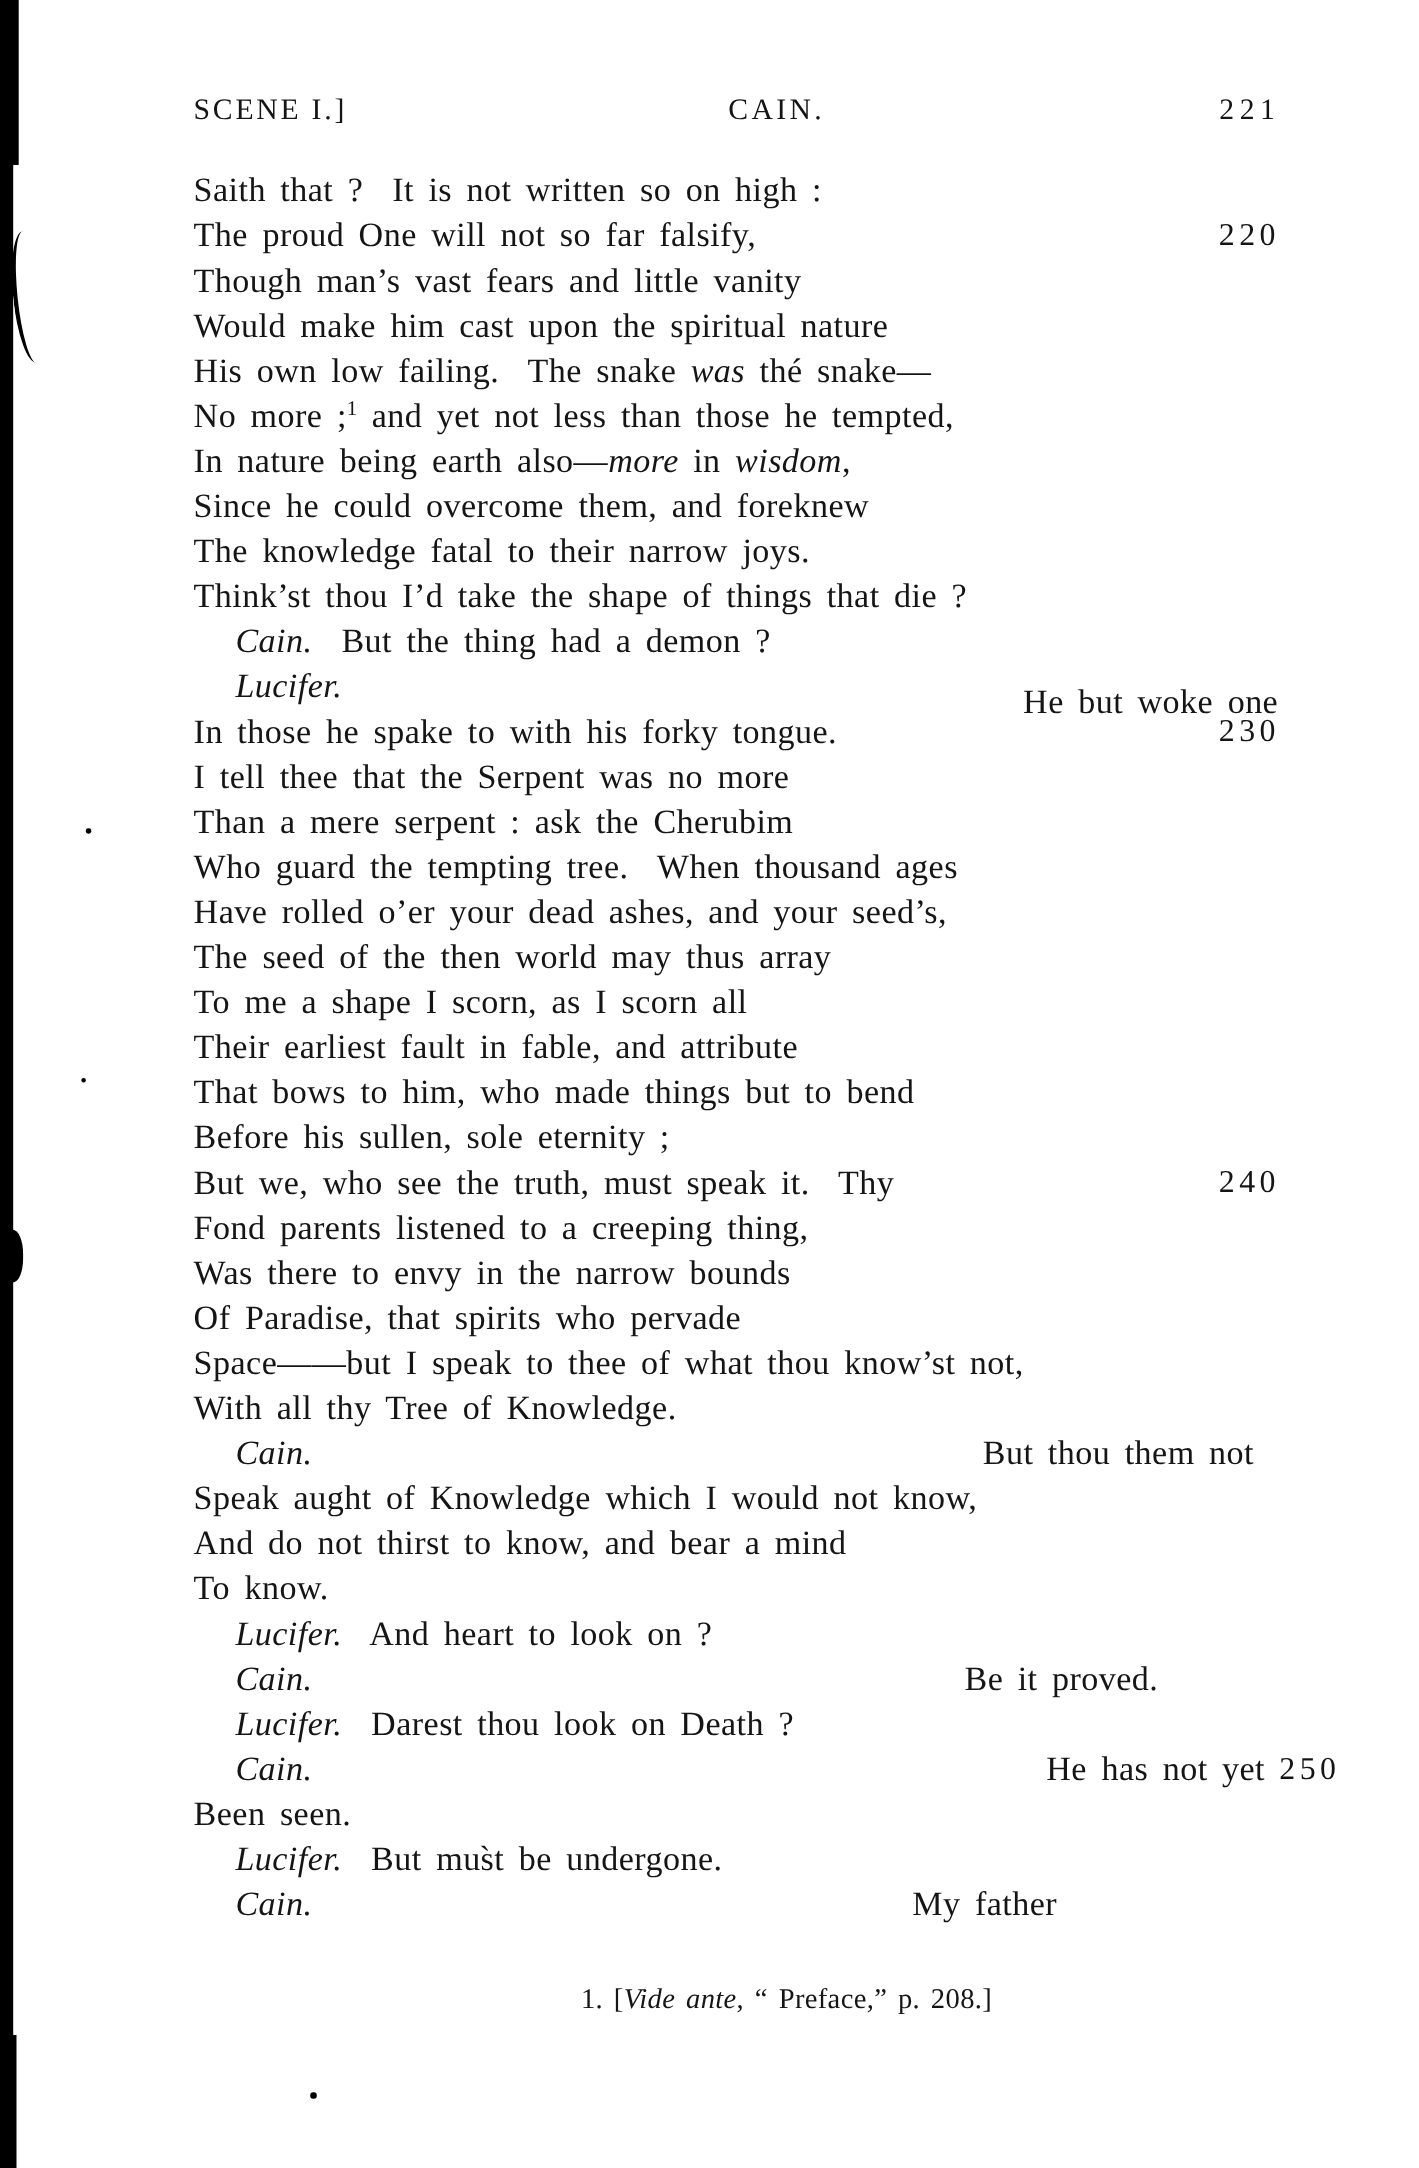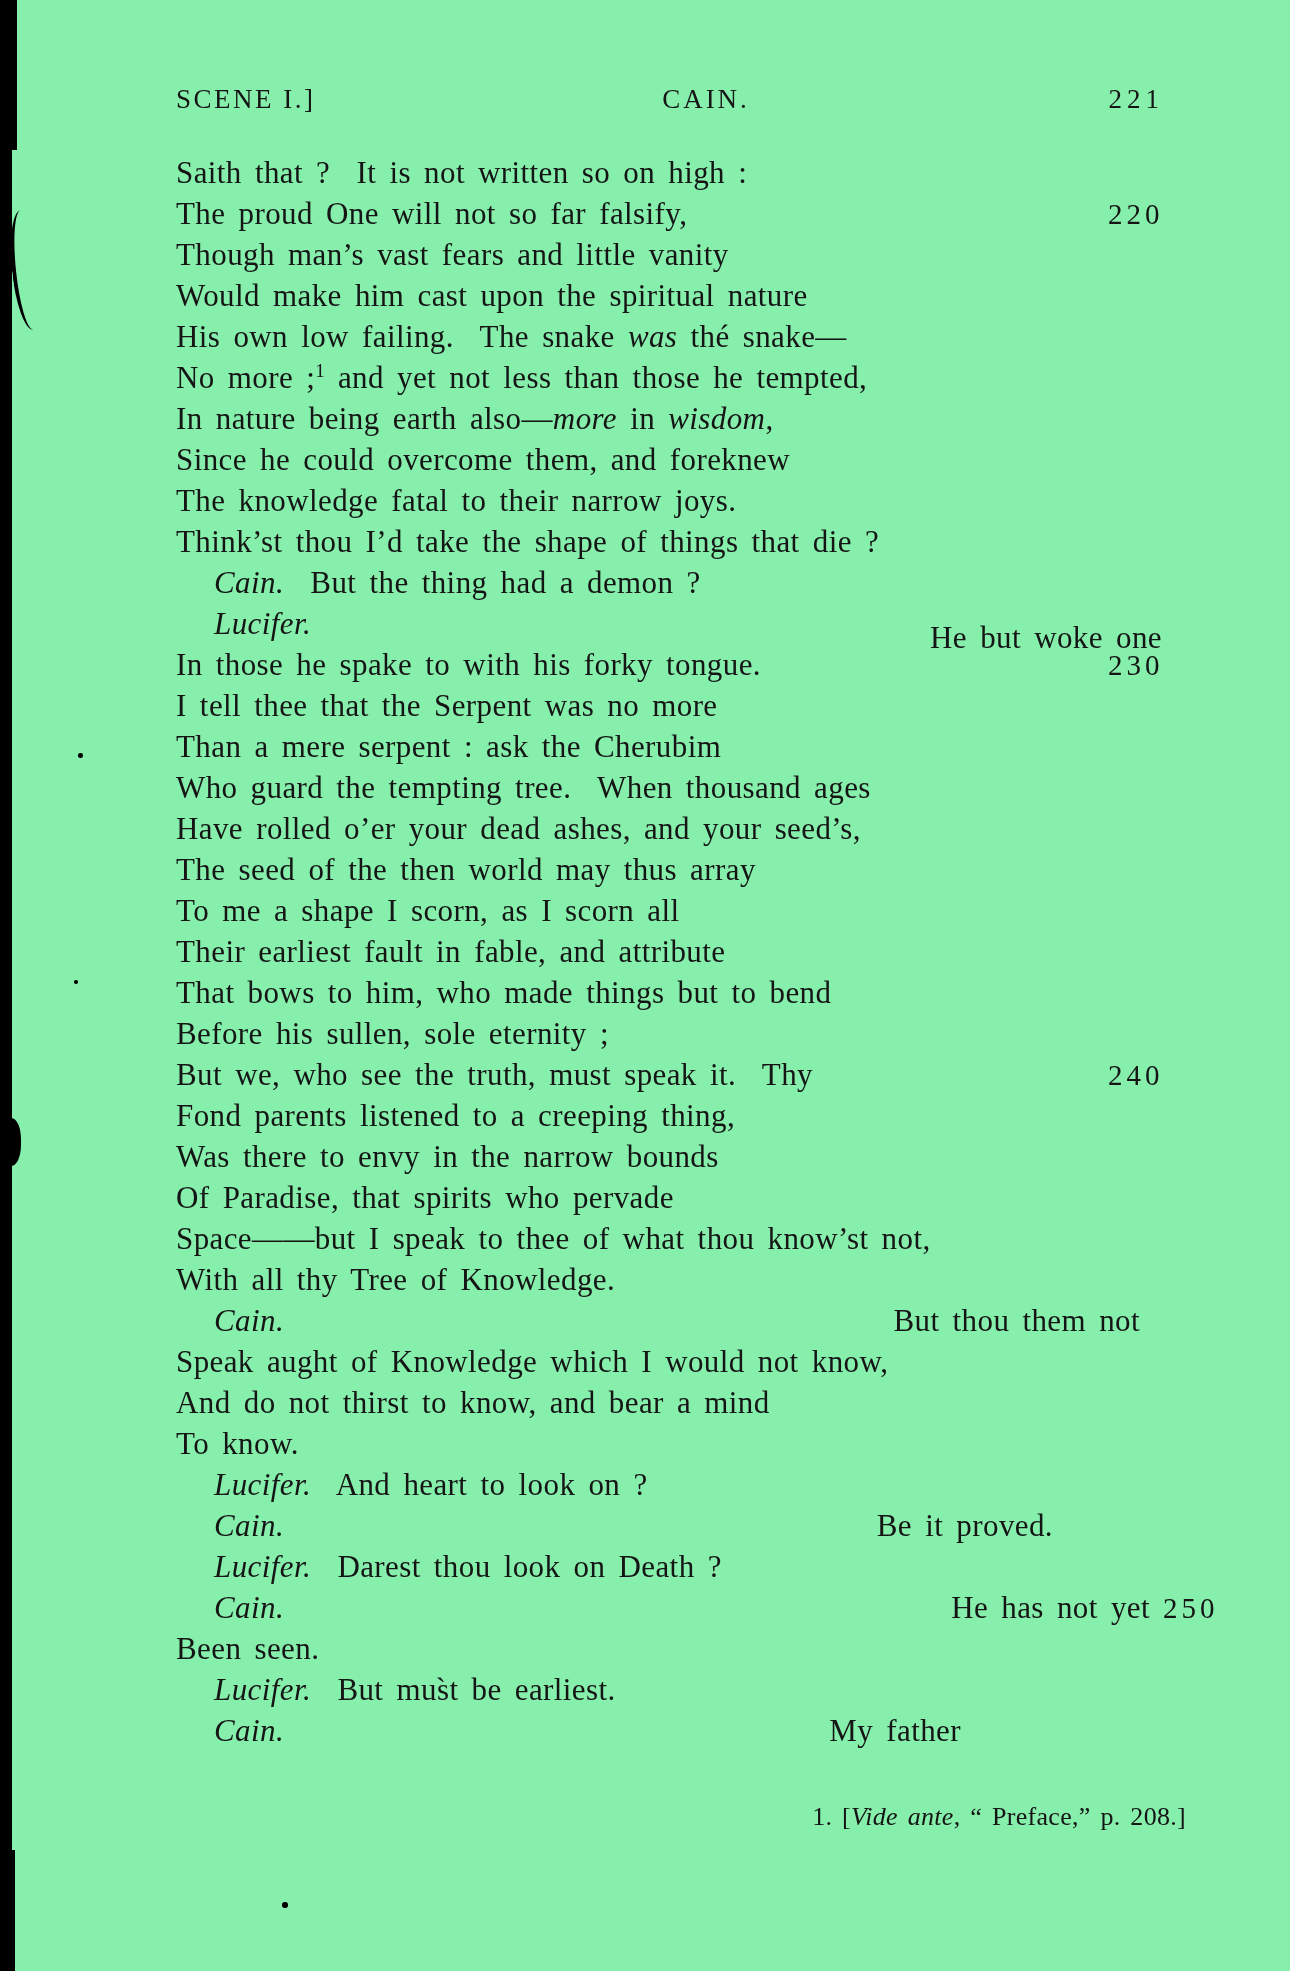--- a/index.html
+++ b/index.html
@@ -1,38 +1,38 @@
 <!DOCTYPE html>
 <html><head>
 <meta charset="utf-8">
 <style>
   html,body{margin:0;padding:0;background:#888;}
   .page{
-    position:relative;width:1290px;height:1971px;background:#86efac;
+    position:relative;width:1290px;height:1971px;background:#ffffff;
     font-family:"Liberation Serif","DejaVu Serif",serif;color:#151515;
     overflow:hidden;
   }
   
   .header{position:absolute;left:176px;top:84px;width:990px;height:44px;font-size:27px;}
   .h-left{position:absolute;left:0;top:0;letter-spacing:2.5px;}
   .h-center{position:absolute;left:calc(50% + 35px);transform:translateX(-50%);top:0;letter-spacing:3px;}
   .h-right{position:absolute;right:2px;top:0;letter-spacing:5px;}
   
   .verse{position:absolute;left:176px;top:152px;width:990px;}
   .vline{
     position:relative;height:41px;line-height:41px;font-size:31px;
     white-space:pre;letter-spacing:0.4px;word-spacing:5px;
   }
   .vline.indent{padding-left:38px;}
   .it{font-style:italic;}
   .sup{font-size:19px;position:relative;top:-11px;letter-spacing:0;}
   .rpart{position:absolute;top:0;white-space:pre;}
   .lnum{position:absolute;top:1px;font-size:29px;letter-spacing:4px;}
   
-  .footnote{position:absolute;left:196px;top:1802px;width:990px;text-align:right;
+  .footnote{position:absolute;left:220px;top:1802px;width:990px;text-align:center;
     font-size:26px;white-space:pre;letter-spacing:0.3px;word-spacing:3px;}
   
   .bar{position:absolute;background:#000;}
   .blob{position:absolute;background:#000;border-radius:45%;}
   .arc{position:absolute;width:26px;height:120px;border-left:4px solid #000;
     border-radius:50% 0 0 50%/50% 0 0 50%;transform:rotate(-6deg);}
 </style>
 </head>
 <body>
 
@@ -84,19 +84,19 @@
       <div class="vline"><span>With all thy Tree of Knowledge.</span></div>
       <div class="vline indent"><span class="it">Cain.</span><span class="rpart" style="right: 26px;">But thou them not</span></div>
       <div class="vline"><span>Speak aught of Knowledge which I would not know,</span></div>
       <div class="vline"><span>And do not thirst to know, and bear a mind</span></div>
       <div class="vline"><span>To know.</span></div>
       <div class="vline indent"><span class="it">Lucifer.</span><span>  And heart to look on ?</span></div>
       <div class="vline indent"><span class="it">Cain.</span><span class="rpart" style="right: 113px;">Be it proved.</span></div>
       <div class="vline indent"><span class="it">Lucifer.</span><span>  Darest thou look on Death ?</span></div>
       <div class="vline indent"><span class="it">Cain.</span><span class="rpart" style="right: 16px;">He has not yet</span><span class="lnum" style="left: 987px;">250</span></div>
       <div class="vline"><span>Been seen.</span></div>
-      <div class="vline indent"><span class="it">Lucifer.</span><span>  But mus̀t be earliest.</span></div>
+      <div class="vline indent"><span class="it">Lucifer.</span><span>  But mus̀t be undergone.</span></div>
       <div class="vline indent"><span class="it">Cain.</span><span class="rpart" style="right: 205px;">My father</span></div>
     </div>
 
   <div class="footnote"><span>1. [</span><span class="it">Vide ante</span><span>, “ Preface,” p. 208.]</span></div>
 
 </div>
 
 </body></html>

